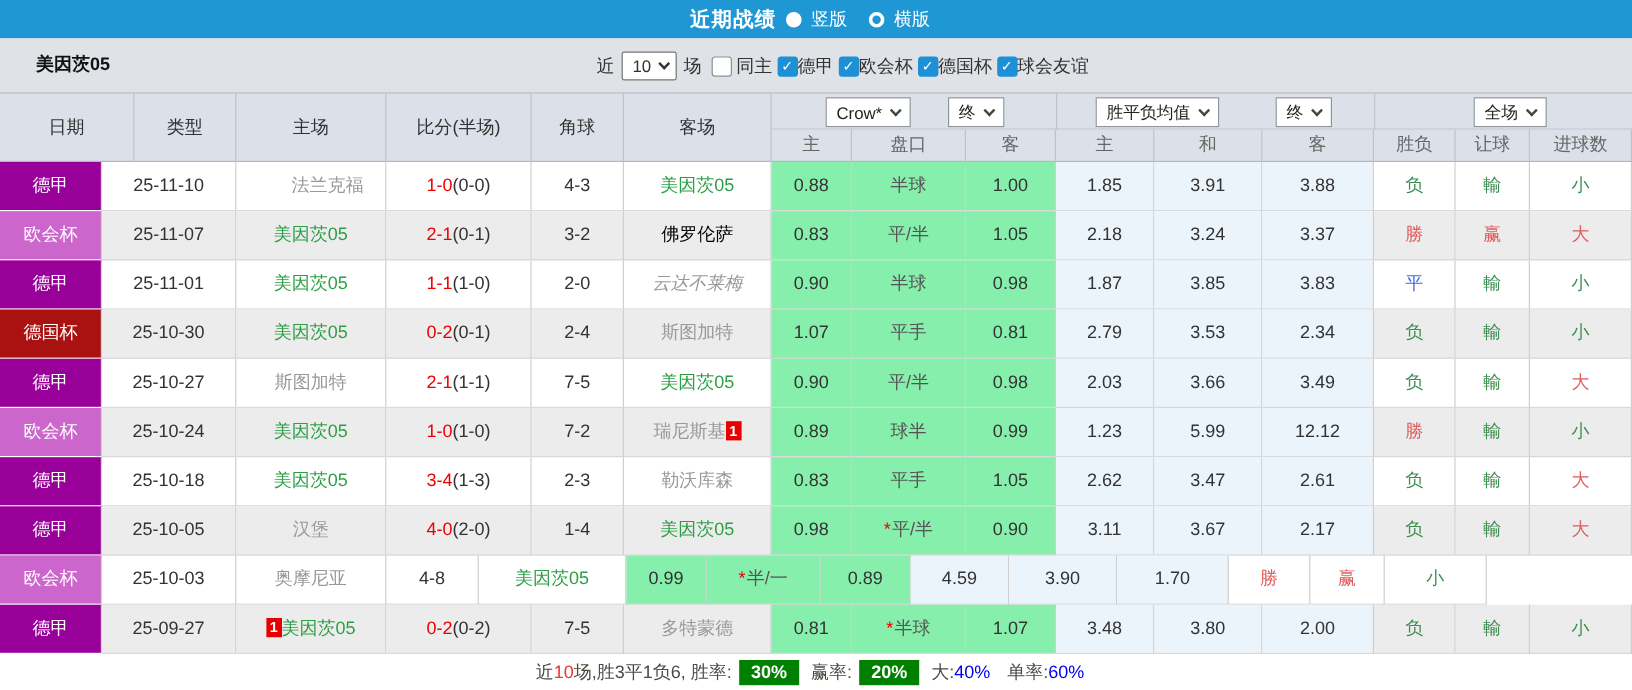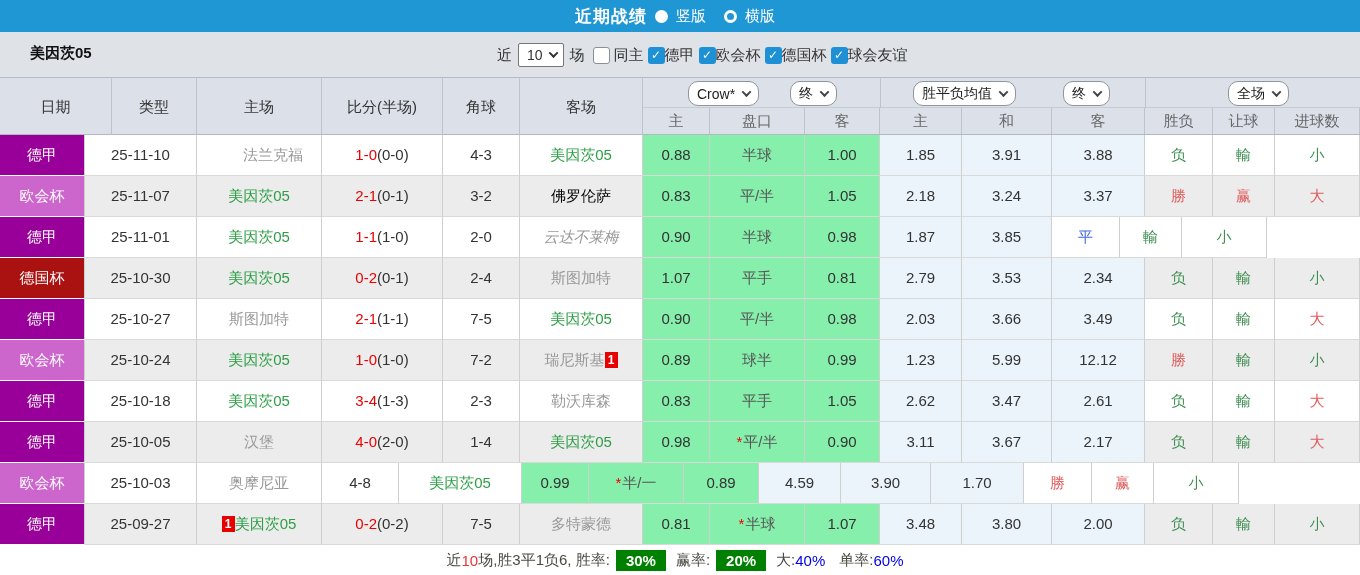--- a/index.html
+++ b/index.html
@@ -25,21 +25,21 @@
   .checkbox.unchecked { background:#fff; border:1px solid #8a8f98; margin:0 4px 0 8px; }
   .checkbox.checked { background:#1e90d6; color:#fff; font-size:12px; font-weight:bold; }
   .cb-group { display:flex; align-items:center; margin-left:4px; }
 
   
   .thead { height:57px; background:#dce1e9; display:flex; border-bottom:1px solid #b2b8c2; }
   .th-cell { height:57px; line-height:57px; text-align:center; font-size:15px; color:#333; border-right:1px solid #bdc3cd; }
   .th-right { width:717px; position:relative; }
   .dd-row { height:30px; position:relative; border-bottom:1px solid #c6ccd5; }
   .dd-sep { position:absolute; top:0; height:30px; width:1px; background:#bdc3cd; }
-  .dd { position:absolute; top:3px; height:25px; background:#fff; border:1px solid #8f959d; border-radius:10px; display:inline-flex; align-items:center; gap:8px; padding:0 8px; font-size:14px; color:#222; cursor:pointer; white-space:nowrap; }
+  .dd { position:absolute; top:3px; height:25px; background:#fff; border:1px solid #8f959d; border-radius:0; display:inline-flex; align-items:center; gap:8px; padding:0 8px; font-size:14px; color:#222; cursor:pointer; white-space:nowrap; }
   .dd .chev { border-color:#444; }
   .sub-row { height:26px; display:flex; }
   .sub-cell { height:26px; line-height:26px; text-align:center; font-size:15px; color:#666; border-right:1px solid #bdc3cd; }
 
   .c0{width:85px}.c1{width:112px}.c2{width:125px}.c3{width:121px}.c4{width:77px}.c5{width:123px}
   .c6{width:67px}.c7{width:95px}.c8{width:75px}.c9{width:82px}.c10{width:90px}.c11{width:93px}
   .c12{width:68px}.c13{width:62px}.c14{width:85px}
 
   .tbody { }
   .row { display:flex; height:41px; }
@@ -191,20 +191,21 @@
         <div class="cell c1 plain">25-11-01</div>
         <div class="cell c2 plain"><span style="color: rgb(44, 159, 69);">美因茨05</span></div>
         <div class="cell c3 plain"><span style="color: rgb(238, 0, 0);">1-1</span><span style="color: rgb(51, 51, 51);">(1-0)</span></div>
         <div class="cell c4 plain">2-0</div>
         <div class="cell c5 plain"><span style="color: rgb(153, 153, 153); font-style: italic;">云达不莱梅</span></div>
         <div class="cell c6 cream">0.90</div>
         <div class="cell c7 cream"><span style="color: rgb(85, 85, 85);">半球</span></div>
         <div class="cell c8 cream">0.98</div>
         <div class="cell c9 lblue">1.87</div>
         <div class="cell c10 lblue">3.85</div>
+        <div class="cell c11 lblue">3.83</div>
         <div class="cell c12 plain" style="color: rgb(65, 105, 225);">平</div>
         <div class="cell c13 plain" style="color: rgb(62, 142, 82);">輸</div>
         <div class="cell c14 plain" style="color: rgb(62, 142, 82);">小</div>
       </div>
       <div class="row even">
         <div class="cell c0 league" style="background: rgb(170, 17, 17);">德国杯</div>
         <div class="cell c1 plain">25-10-30</div>
         <div class="cell c2 plain"><span style="color: rgb(44, 159, 69);">美因茨05</span></div>
         <div class="cell c3 plain"><span style="color: rgb(238, 0, 0);">0-2</span><span style="color: rgb(51, 51, 51);">(0-1)</span></div>
         <div class="cell c4 plain">2-4</div>

